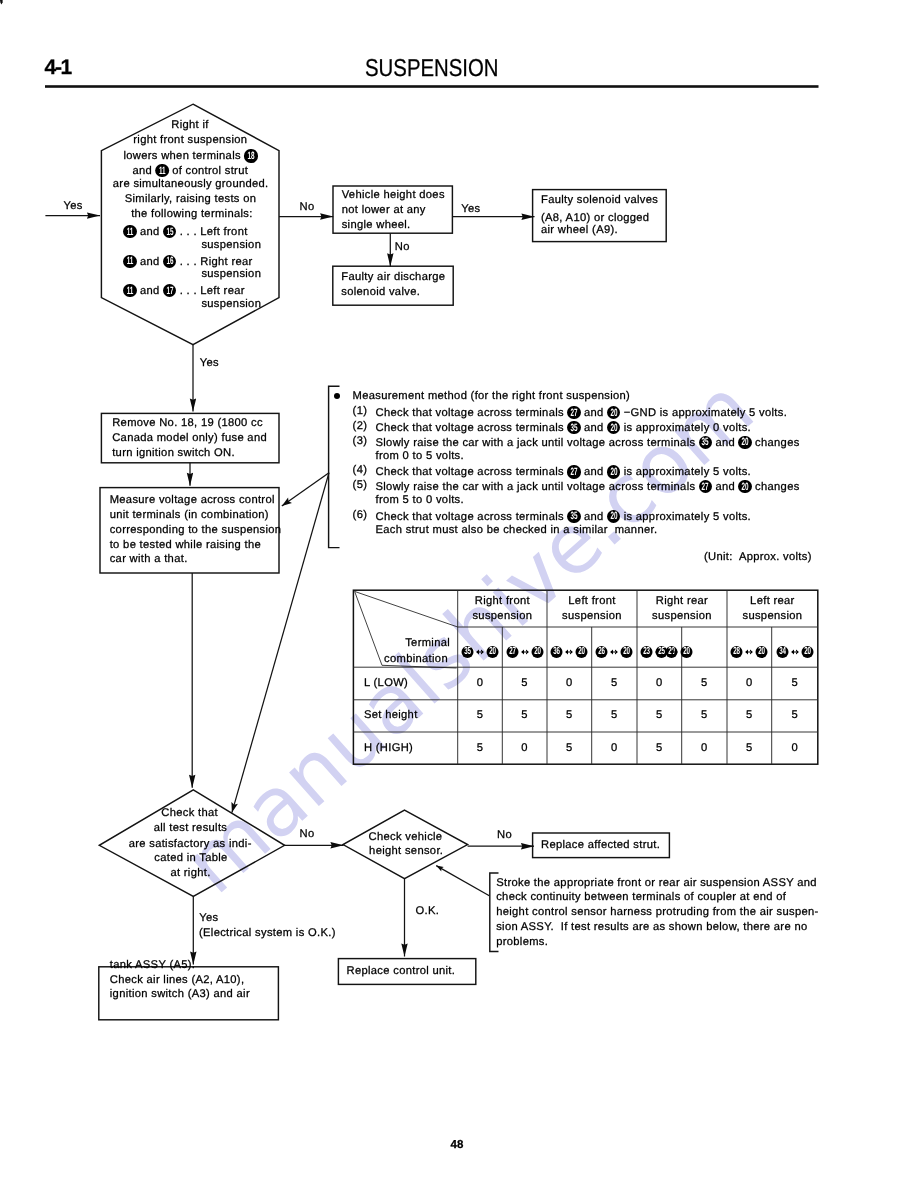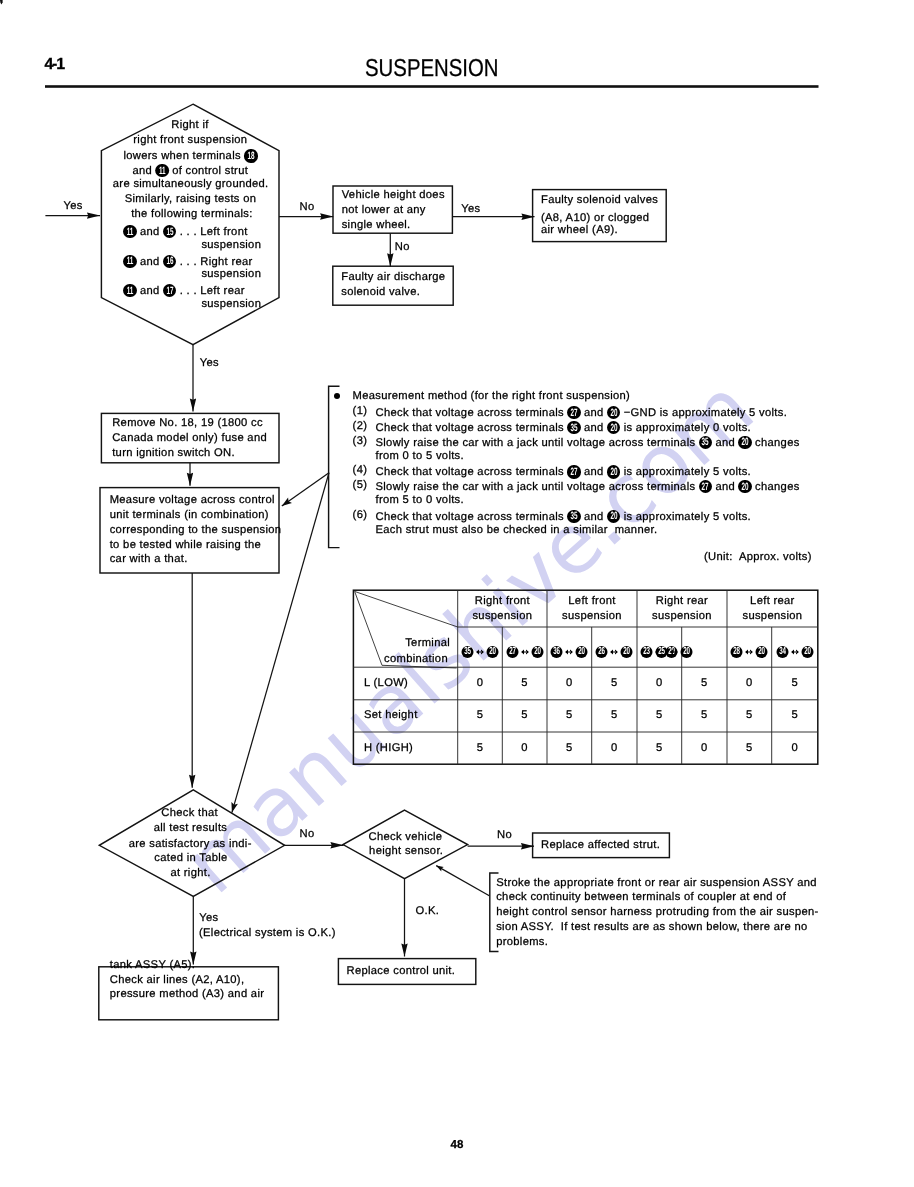--- a/index.html
+++ b/index.html
@@ -5,21 +5,21 @@
 <style>
   html,body{margin:0;padding:0;background:#fff;}
   body{width:914px;height:1187px;overflow:hidden;
        font-family:"Liberation Sans",sans-serif;color:#000;
        -webkit-font-smoothing:antialiased;text-rendering:geometricPrecision;}
   #page{position:relative;width:914px;height:1187px;background:#fff;}
   svg#chart{position:absolute;left:0;top:0;width:914px;height:1187px;}
   .t{position:absolute;white-space:pre;font-size:11.2px;line-height:1;letter-spacing:.32px;
      -webkit-text-stroke:0.26px #000;}
   .ctr{text-align:center;transform:translateX(-50%);}
-  #sec{left:44.5px;top:56.6px;font-size:16px;font-weight:700;letter-spacing:-1.3px;}
+  #sec{left:44.5px;top:56.6px;font-size:21px;font-weight:700;letter-spacing:-1.3px;}
   #title{left:365px;top:57.3px;font-size:24.4px;letter-spacing:0;transform:scaleX(0.835);transform-origin:left top;}
   #pageno{left:457px;top:1140px;font-size:11.5px;font-weight:700;letter-spacing:0;}
   #watermark{position:absolute;left:198px;top:836px;white-space:pre;z-index:0;
       font-family:"DejaVu Sans",sans-serif;font-size:82px;font-weight:500;
       color:#d2d2f2;letter-spacing:0px;line-height:1;
       transform:rotate(-41.5deg);transform-origin:0 50%;
       -webkit-text-stroke:0;pointer-events:none;}
   svg#chart{z-index:2;}
   .t{z-index:2;}
   .cn{position:relative;display:inline-block;width:13.2px;height:13.2px;border-radius:50%;
@@ -175,21 +175,21 @@
   <div class="t ctr" style="left:191px;top:853.4px">cated in Table</div>
   <div class="t ctr" style="left:190.5px;top:868.1px">at right.</div>
 
   <div class="t ctr" style="left:405.5px;top:831.8px">Check vehicle</div>
   <div class="t ctr" style="left:406.2px;top:846.3px">height sensor.</div>
 
   <div class="t" style="left:541px;top:839.5px">Replace affected strut.</div>
   <div class="t" style="left:346.5px;top:965.5px">Replace control unit.</div>
 
   <div class="t" style="left:109.8px;top:974.5px">Check air lines (A2, A10),</div>
-  <div class="t" style="left:109.8px;top:989.3px">pressure method (A3) and air</div>
+  <div class="t" style="left:109.8px;top:989.3px">ignition switch (A3) and air</div>
   <div class="t" style="left:109.8px;top:960px">tank ASSY (A5).</div>
 
   <div id="measure-block">
       <div style="left:334.2px;top:393px;position:absolute;width:6.2px;height:6.2px;border-radius:50%;background:#000"></div>
       <div class="t" style="left:352.6px;top:391.3px">Measurement method (for the right front suspension)</div>
       <div class="t" style="left:352.6px;top:406.12px">(1)</div>
       <div class="t" style="left:375.5px;top:406.12px">Check that voltage across terminals <span class="cn"><i>27</i></span> and <span class="cn"><i>20</i></span> −GND is approximately 5 volts.</div>
       <div class="t" style="left:352.6px;top:420.94px">(2)</div>
       <div class="t" style="left:375.5px;top:420.94px">Check that voltage across terminals <span class="cn"><i>35</i></span> and <span class="cn"><i>20</i></span> is approximately 0 volts.</div>
       <div class="t" style="left:352.6px;top:435.76px">(3)</div>

